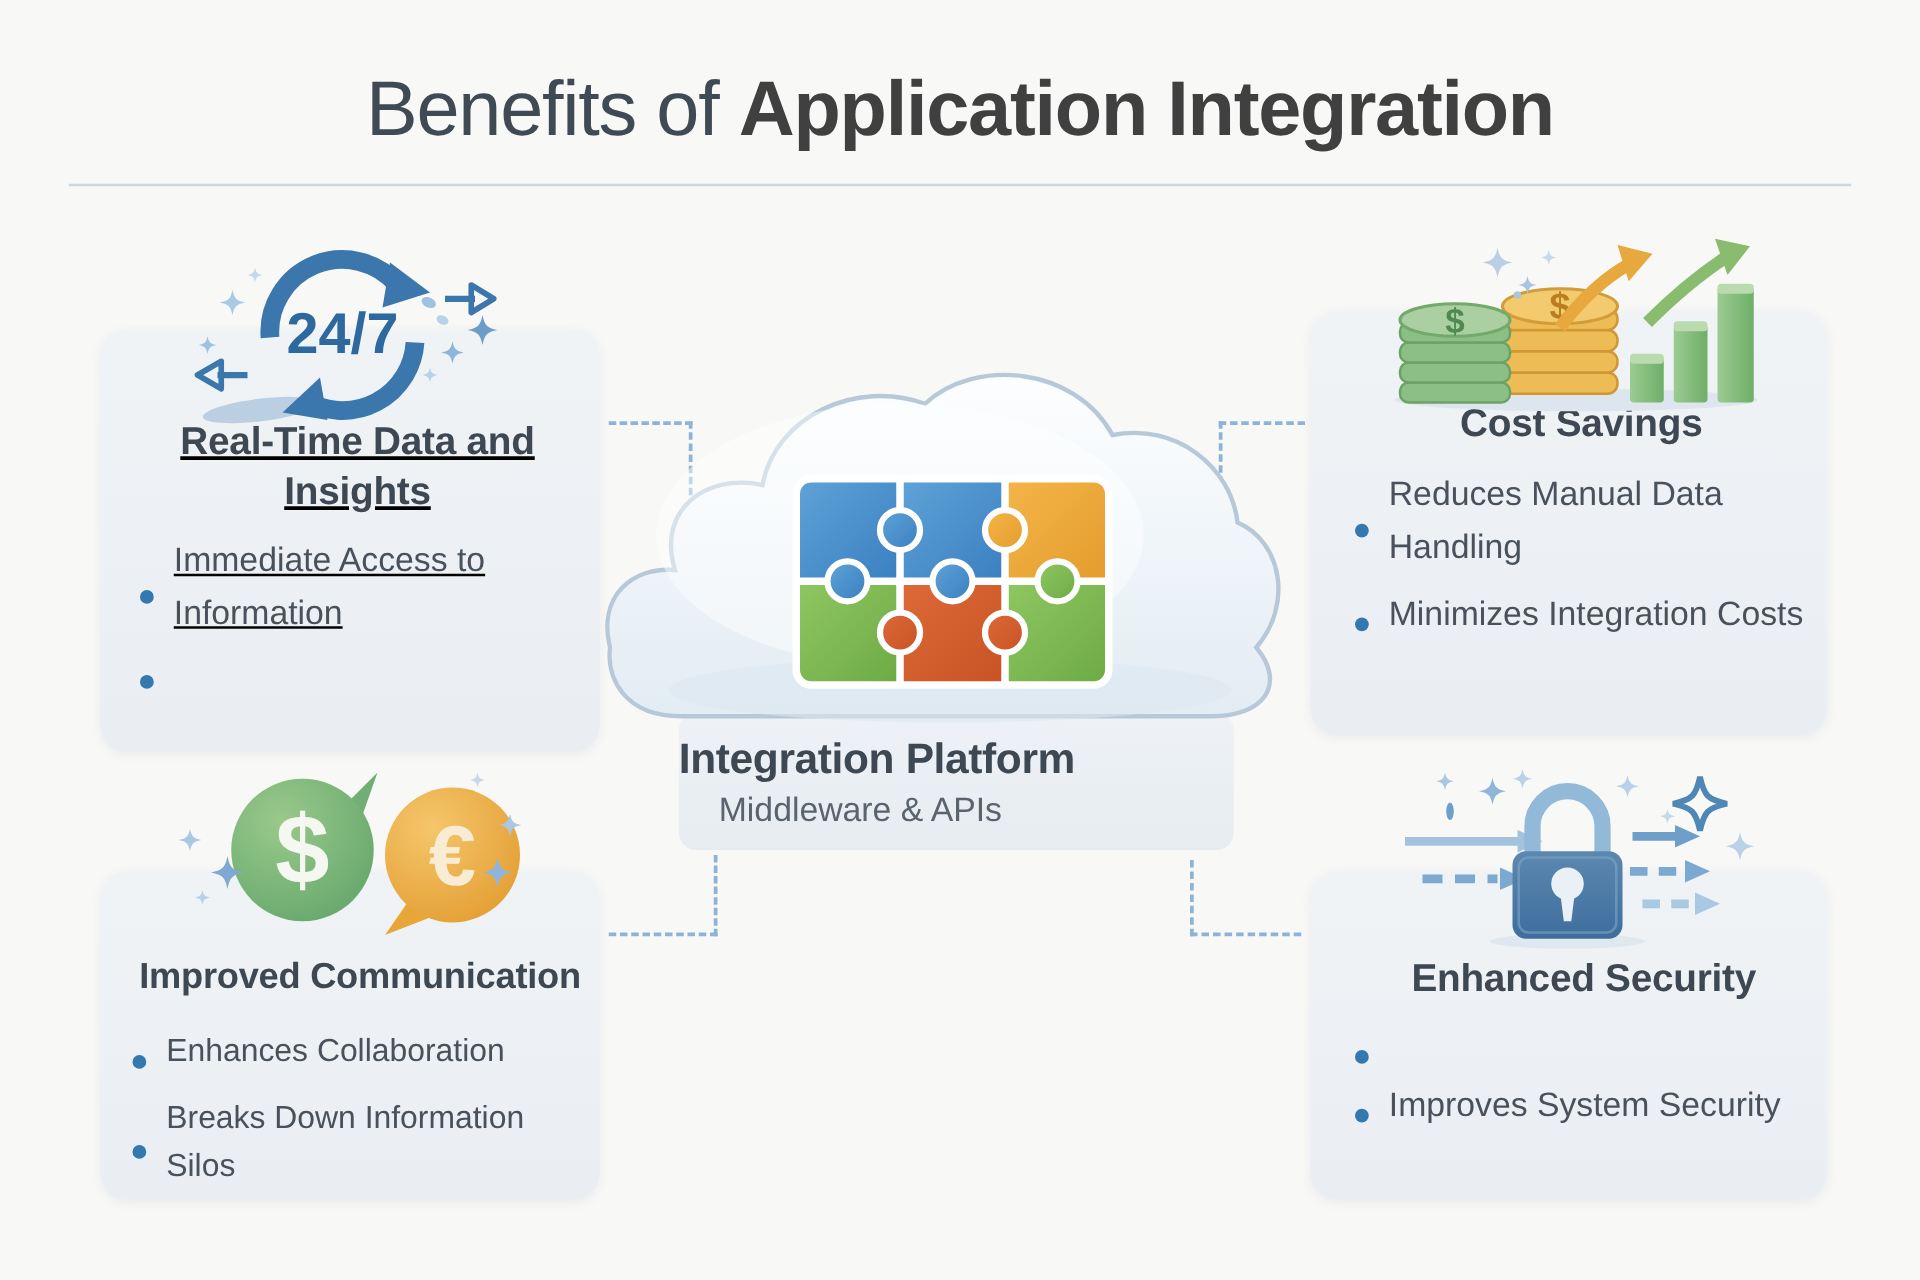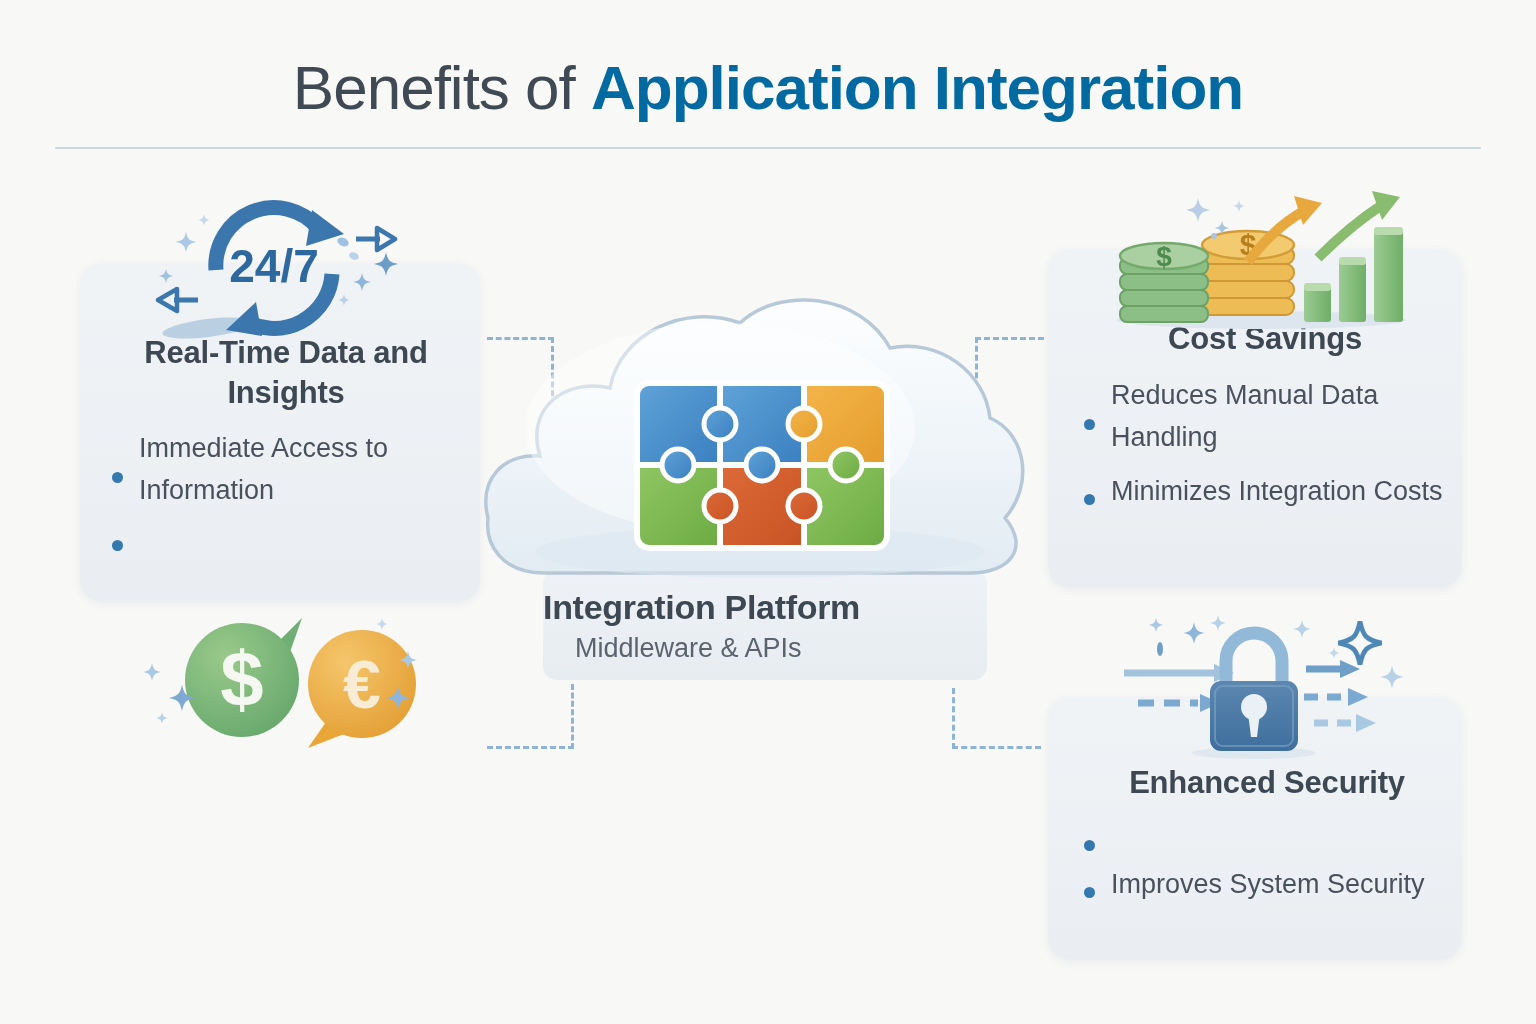--- a/index.html
+++ b/index.html
@@ -7,40 +7,40 @@
     position:relative;width:1536px;height:1024px;margin:0 auto;
     background:#f8f8f6;overflow:hidden;
     font-family:"Liberation Sans",sans-serif;
   }
   
   .title{
     position:absolute;top:52px;left:0;width:100%;
     text-align:center;font-size:62px;font-weight:400;letter-spacing:-1px;margin:0;
   }
   .t-gray{color:#3f4a55;margin-top:12px;}
-  .t-blue{color:#0369a1;font-weight:700;}
+  .t-blue{color:#404040;font-weight:700;}
   .divider{position:absolute;left:55px;top:147px;width:1426px;height:2px;background:#cdd9e1;}
   
   .conn{position:absolute;z-index:1;}
   .conn-tl{left:487px;top:337px;width:64px;height:74px;
     border-top:3px dashed #8db4d6;border-right:3px dashed #8db4d6;}
   .conn-tr{left:975px;top:337px;width:66px;height:100px;
     border-top:3px dashed #8db4d6;border-left:3px dashed #8db4d6;}
   .conn-bl{left:487px;top:684px;width:84px;height:62px;
     border-bottom:3px dashed #8db4d6;border-right:3px dashed #8db4d6;}
   .conn-br{left:952px;top:688px;width:86px;height:58px;
     border-bottom:3px dashed #8db4d6;border-left:3px dashed #8db4d6;}
   
   .card{
     position:absolute;z-index:2;border-radius:22px;
     background:linear-gradient(180deg,#f0f3f6 0%,#eaeef2 100%);
     box-shadow:0 2px 8px rgba(150,165,185,.14);
     box-sizing:border-box;
   }
-  .card-tl{left:80px;top:263px;width:400px;height:339px;padding:70px 18px 0 30px;}
+  .card-tl{left:80px;top:263px;width:400px;height:339px;padding:70px 18px 0 30px;text-decoration:underline;}
   .card-tr{left:1048px;top:249px;width:414px;height:339px;padding:70px 14px 0 34px;}
   .card-bl{left:80px;top:697px;width:400px;height:263px;padding:66px 8px 0 24px;}
   .card-br{left:1048px;top:697px;width:414px;height:263px;padding:66px 10px 0 34px;}
   .card h2{
     margin:0;text-align:center;font-size:31px;line-height:1.28;
     color:#3d4853;font-weight:700;letter-spacing:-.2px;
   }
   .card-bl h2{font-size:29px;}
   .card ul{list-style:none;margin:16px 0 0 0;padding:0;}
   .card-bl ul,.card-br ul{margin-top:22px;}
@@ -144,20 +144,33 @@
         <span class="dot"></span>
         <span class="btext">Reduces Manual Data Handling</span>
       </li>
       <li>
         <span class="dot"></span>
         <span class="btext">Minimizes Integration Costs</span>
       </li>
     </ul>
   </section>
 
+  <section class="card card-bl">
+    <h2>Improved Communication</h2>
+    <ul>
+      <li>
+        <span class="dot"></span>
+        <span class="btext">Enhances Collaboration</span>
+      </li>
+      <li>
+        <span class="dot"></span>
+        <span class="btext">Breaks Down Information Silos</span>
+      </li>
+    </ul>
+  </section>
 
   <section class="card card-br">
     <h2>Enhanced Security</h2>
     <ul>
       <li>
         <span class="dot"></span>
       </li>
       <li>
         <span class="dot"></span>
         <span class="btext">Improves System Security</span>

